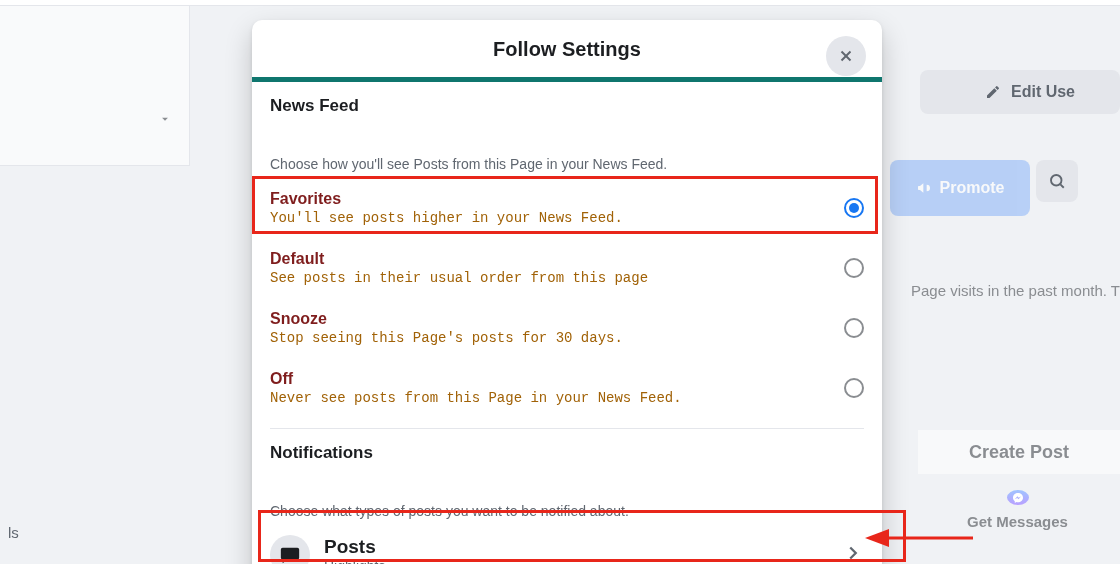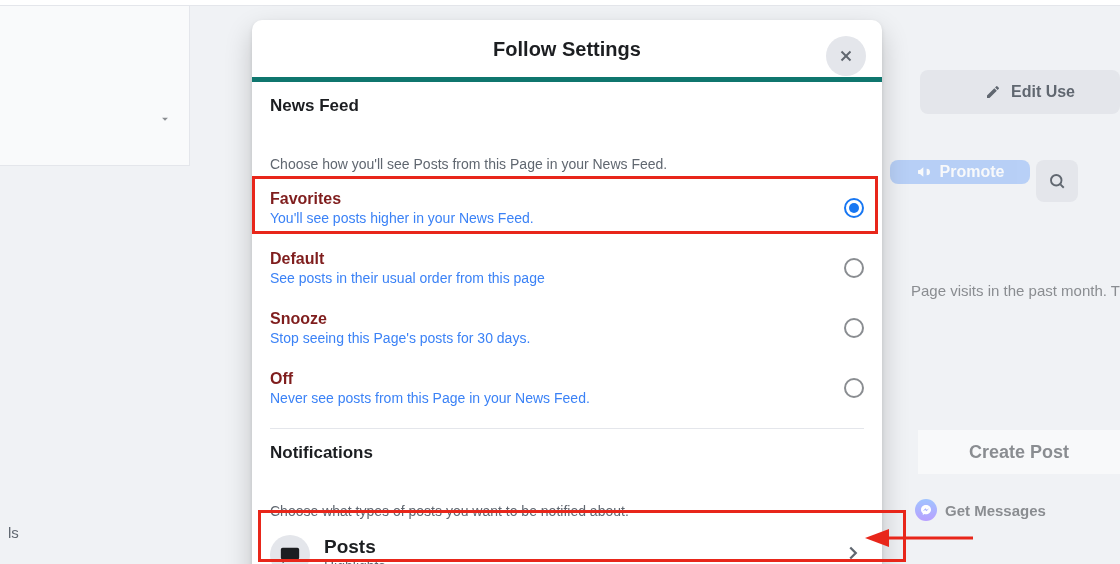--- a/index.html
+++ b/index.html
@@ -14,25 +14,25 @@
   }
 
   
   .bg { position: absolute; pointer-events: none; }
   .bg-topbar { top: 0; left: 0; right: 0; height: 6px; background: #fff; border-bottom: 1px solid #e4e6eb; }
   .bg-leftpanel { top: 6px; left: 0; width: 190px; height: 160px; background: rgba(255,255,255,0.6); border-right: 1px solid #e4e6eb; border-bottom: 1px solid #e4e6eb; }
   .bg-chevron { top: 112px; left: 158px; color: #8a8d91; }
   .bg-ls { top: 520px; left: 0; color: #606770; font-size: 15px; padding: 4px 8px; }
   .bg-right { right: 0; }
   .bg-editbtn { top: 70px; right: 0; width: 200px; height: 44px; background: #e4e6eb; border-radius: 8px; display: flex; align-items: center; justify-content: center; gap: 10px; font-weight: 700; color: #606770; padding-left: 20px; }
-  .bg-promote { top: 160px; right: 90px; width: 140px; height: 24px; background: #8ab4f8; border-radius: 8px; display: flex; align-items: center; justify-content: center; gap: 8px; color: #fff; font-weight: 600; opacity: 0.55; }
+  .bg-promote { top: 160px; right: 90px; width: 140px; height: 56px; background: #8ab4f8; border-radius: 8px; display: flex; align-items: center; justify-content: center; gap: 8px; color: #fff; font-weight: 600; opacity: 0.55; }
   .bg-search { top: 160px; right: 42px; width: 42px; height: 42px; background: #e4e6eb; border-radius: 8px; display: flex; align-items: center; justify-content: center; color: #606770; }
   .bg-visits { top: 282px; right: 0; color: #8a8d91; font-size: 15px; }
   .bg-createpost { top: 430px; right: 0; width: 202px; height: 44px; background: rgba(255,255,255,0.5); color: #8a8d91; font-weight: 700; display:flex; align-items:center; justify-content:center; font-size: 18px;}
-  .bg-getmsg { top: 490px; right: 0; width: 235px; height: 40px; color: #8a8d91; font-weight: 600; display:flex; align-items:center; gap:8px; padding-left: 30px; font-size: 15px;}
+  .bg-getmsg { top: 490px; right: 0; width: 235px; height: 40px; color: #8a8d91; font-weight: 600; display:flex; align-items:center; gap:8px; padding-left: 30px; font-size: 15px; flex-direction: column;}
   .msg-dot { width: 22px; height: 22px; border-radius: 50%; background: linear-gradient(180deg,#a0c4ff,#b8a0ff); display:flex;align-items:center;justify-content:center;}
 
   
   .modal {
     position: absolute;
     top: 20px;
     left: 252px;
     width: 630px;
     background: #fff;
     border-radius: 10px;
@@ -64,21 +64,21 @@
 
   .opt {
     display: flex;
     align-items: center;
     padding: 12px 18px;
     cursor: pointer;
     position: relative;
   }
   .opt .opt-text { flex: 1; }
   .opt-title { font-size: 16px; font-weight: 700; color: #7f1d1d; }
-  .opt-desc { font-size: 14px; color: #3b82f6; margin-top: 2px; }
+  .opt-desc { font-size: 14px; color: #a16207; margin-top: 2px; font-family: Liberation Mono, monospace; }
   .radio {
     width: 20px; height: 20px; border-radius: 50%;
     border: 2px solid #8a8d91; flex-shrink: 0;
     margin-left: 12px;
     display: flex; align-items:center; justify-content:center;
   }
   .radio.selected { border-color: #1877f2; }
   .radio.selected::after {
     content: ''; width: 10px; height: 10px; border-radius: 50%; background: #1877f2;
   }

